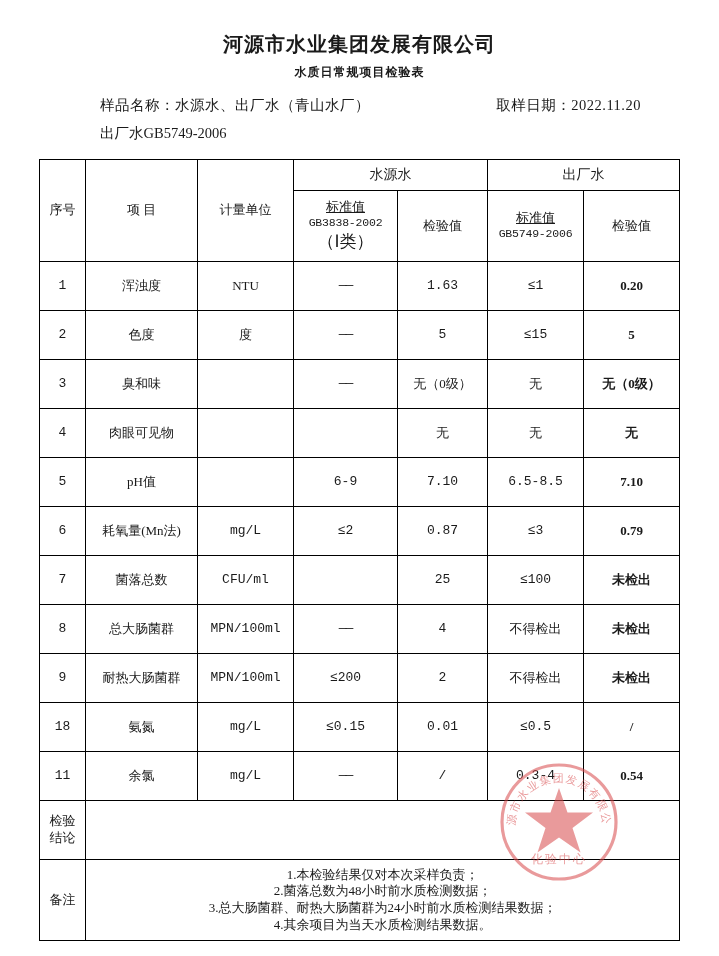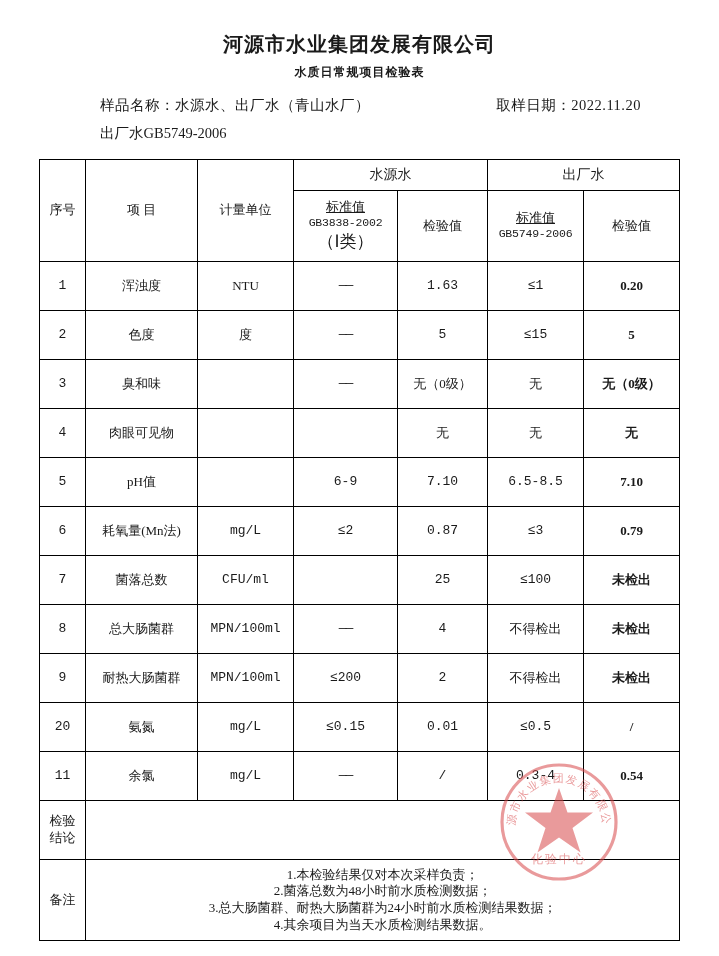--- a/index.html
+++ b/index.html
@@ -285,21 +285,21 @@
       <tr>
         <td class="num">9</td>
         <td class="item-cell">耐热大肠菌群</td>
         <td class="num">MPN/100ml</td>
         <td class="num">≤200</td>
         <td class="num">2</td>
         <td>不得检出</td>
         <td class="bold-val">未检出</td>
       </tr>
       <tr>
-        <td class="num">20</td>
+        <td class="num">18</td>
         <td class="item-cell">氨氮</td>
         <td class="num">mg/L</td>
         <td class="num">≤0.15</td>
         <td class="num">0.01</td>
         <td class="num">≤0.5</td>
         <td class="bold-val">/</td>
       </tr>
       <tr>
         <td class="num">11</td>
         <td class="item-cell">余氯</td>

